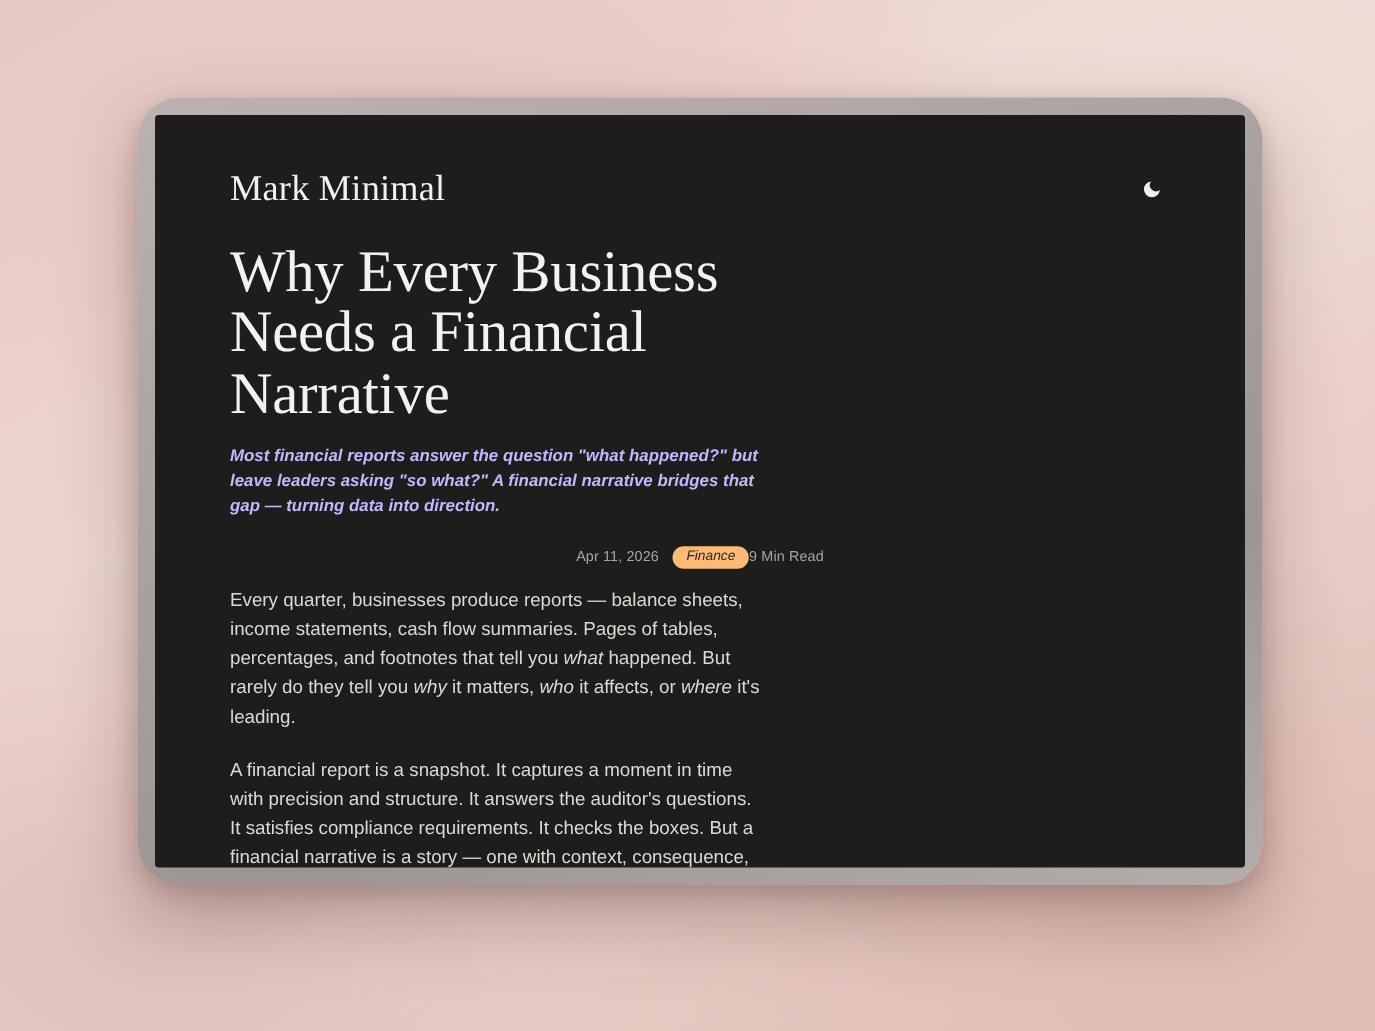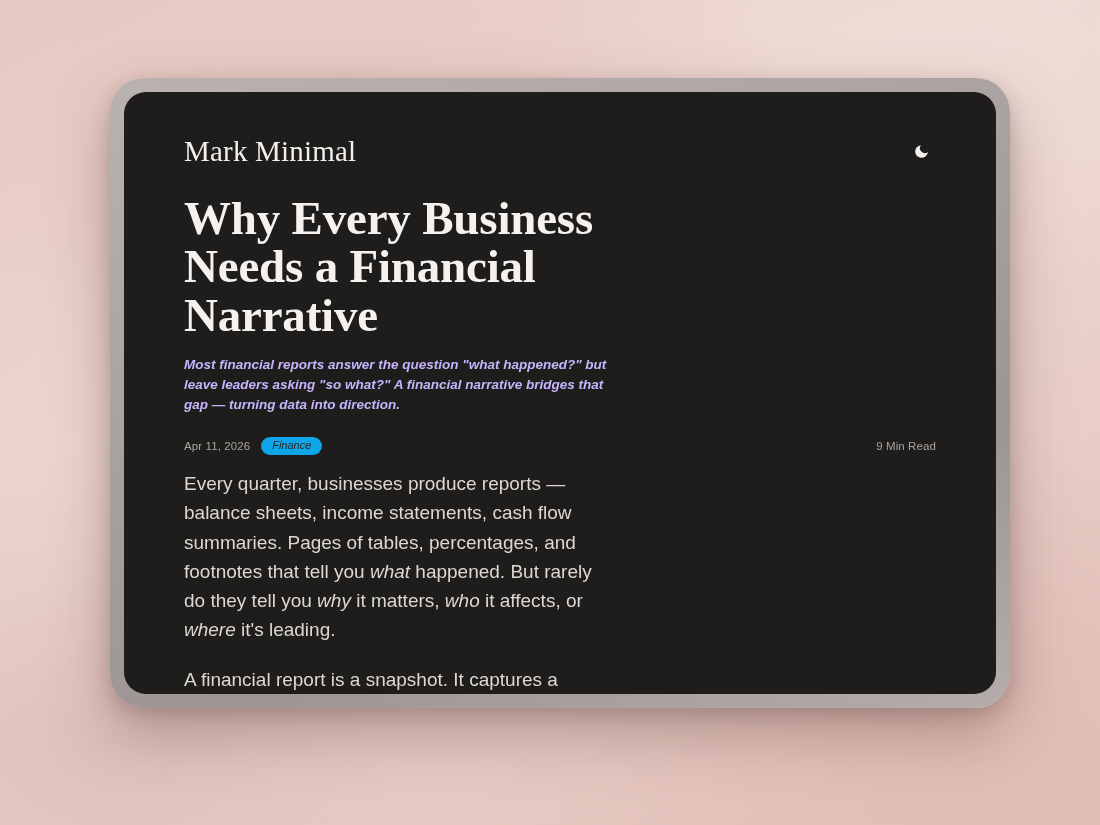--- a/index.html
+++ b/index.html
@@ -44,21 +44,21 @@
       0 26px 60px rgba(90, 60, 55, 0.35),
       0 6px 18px rgba(90, 60, 55, 0.22);
     padding: 14px;
     box-sizing: border-box;
   }
 
   .screen {
     position: relative;
     width: 100%;
     height: 100%;
-    border-radius: 22px;
+    border-radius: 3px;
     background: #1e1d1c;
     overflow: hidden;
   }
 
   .screen-inner {
     position: absolute;
     inset: 0;
     padding: 26px 60px 0 60px;
     box-sizing: border-box;
   }
@@ -88,21 +88,21 @@
     cursor: pointer;
   }
   .moon-btn svg { display: block; }
 
   
   .article {
     padding-top: 16px;
   }
   .headline {
     font-family: "Liberation Serif", serif;
-    font-weight: 700;
+    font-weight: 400;
     color: #f4f1ee;
     font-size: 47px;
     line-height: 1.03;
     letter-spacing: -0.2px;
     margin: 0 0 16px 0;
     max-width: 420px;
   }
   .standfirst {
     font-family: "Liberation Sans", sans-serif;
     font-style: italic;
@@ -110,52 +110,52 @@
     font-size: 13.5px;
     line-height: 1.48;
     color: #c4b5fd;
     margin: 0 0 22px 0;
     max-width: 430px;
   }
 
   .meta-row {
     display: flex;
     align-items: center;
-    justify-content: space-between;
+    justify-content: center;
     margin-bottom: 14px;
   }
   .meta-left {
     display: flex;
     align-items: center;
     gap: 11px;
   }
   .meta-date {
     font-size: 11.5px;
     color: #a9a49f;
     letter-spacing: 0.1px;
   }
   .tag-pill {
     display: inline-block;
     font-size: 11px;
     font-style: italic;
     color: #2a2927;
-    background: #0ea5e9;
+    background: #fdba74;
     border-radius: 11px;
     padding: 3px 11px 4px 11px;
     line-height: 1;
     cursor: pointer;
   }
   .read-time {
     font-size: 11.5px;
     color: #a9a49f;
     letter-spacing: 0.1px;
   }
 
   .body-copy p {
-    font-size: 19px;
+    font-size: 15px;
     line-height: 1.54;
     color: #ddd8d3;
     margin: 0 0 20px 0;
     max-width: 425px;
   }
   .body-copy p:last-child { margin-bottom: 0; }
   .body-copy em { font-style: italic; }
 </style>
 </head>
 <body>

